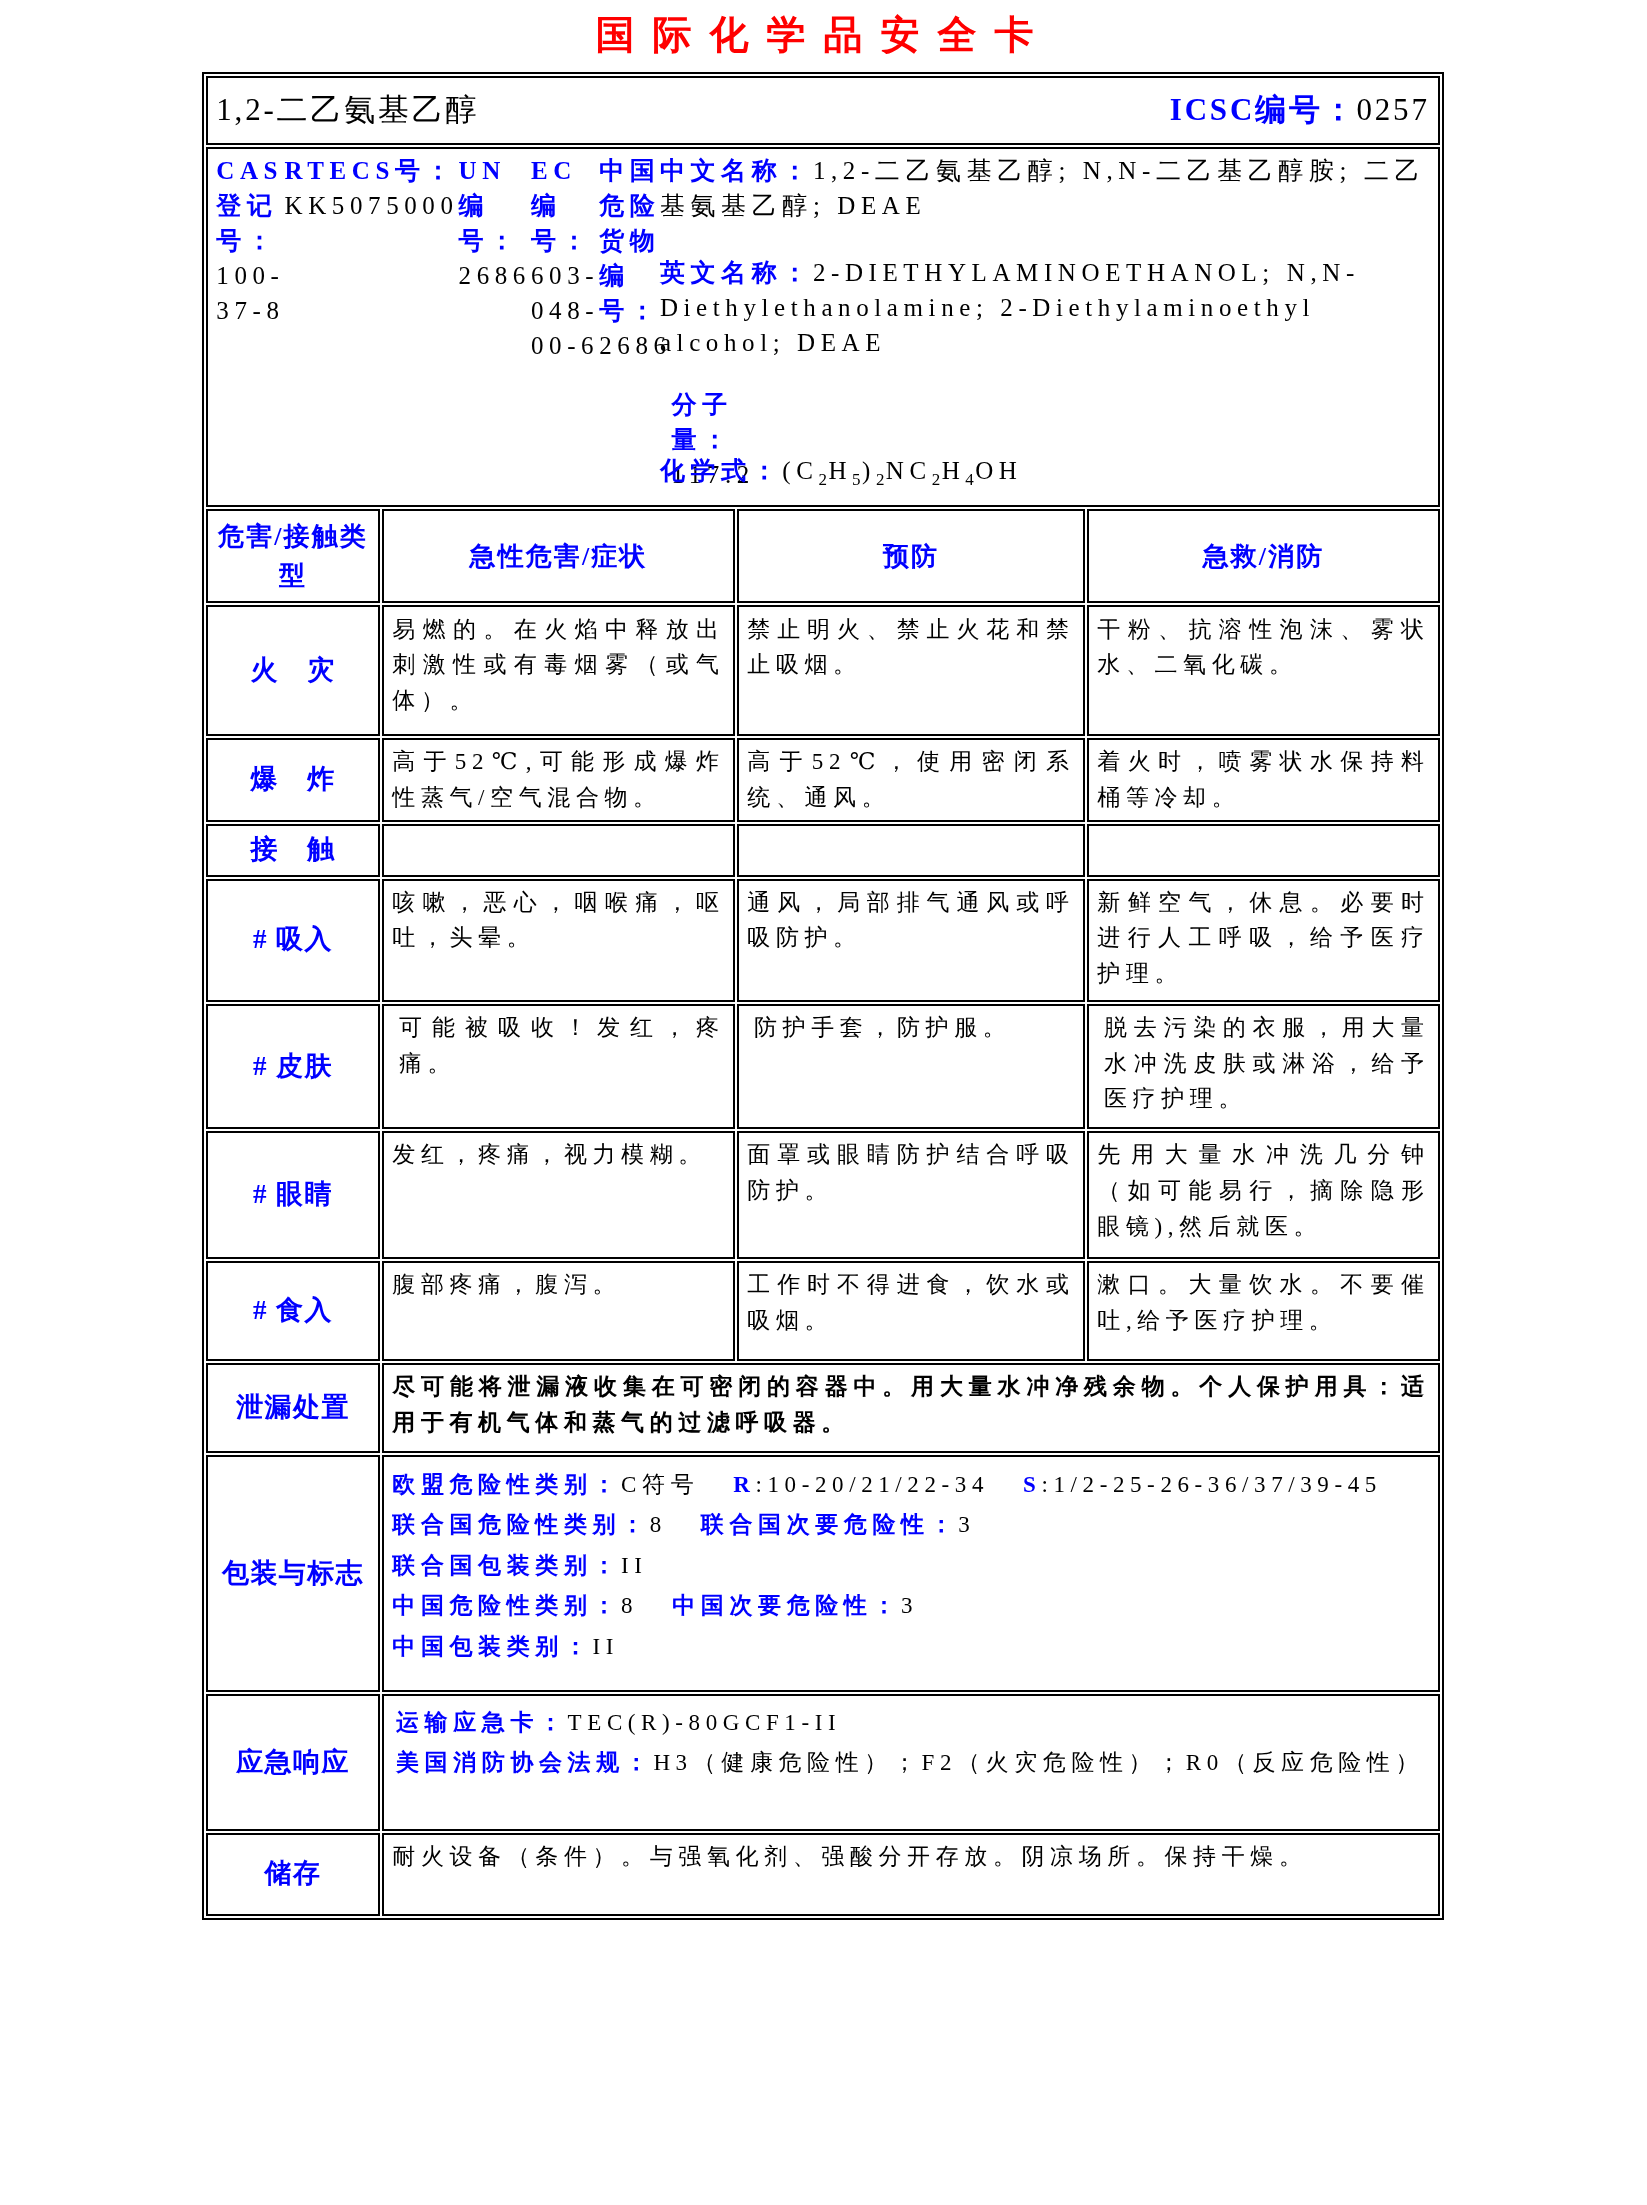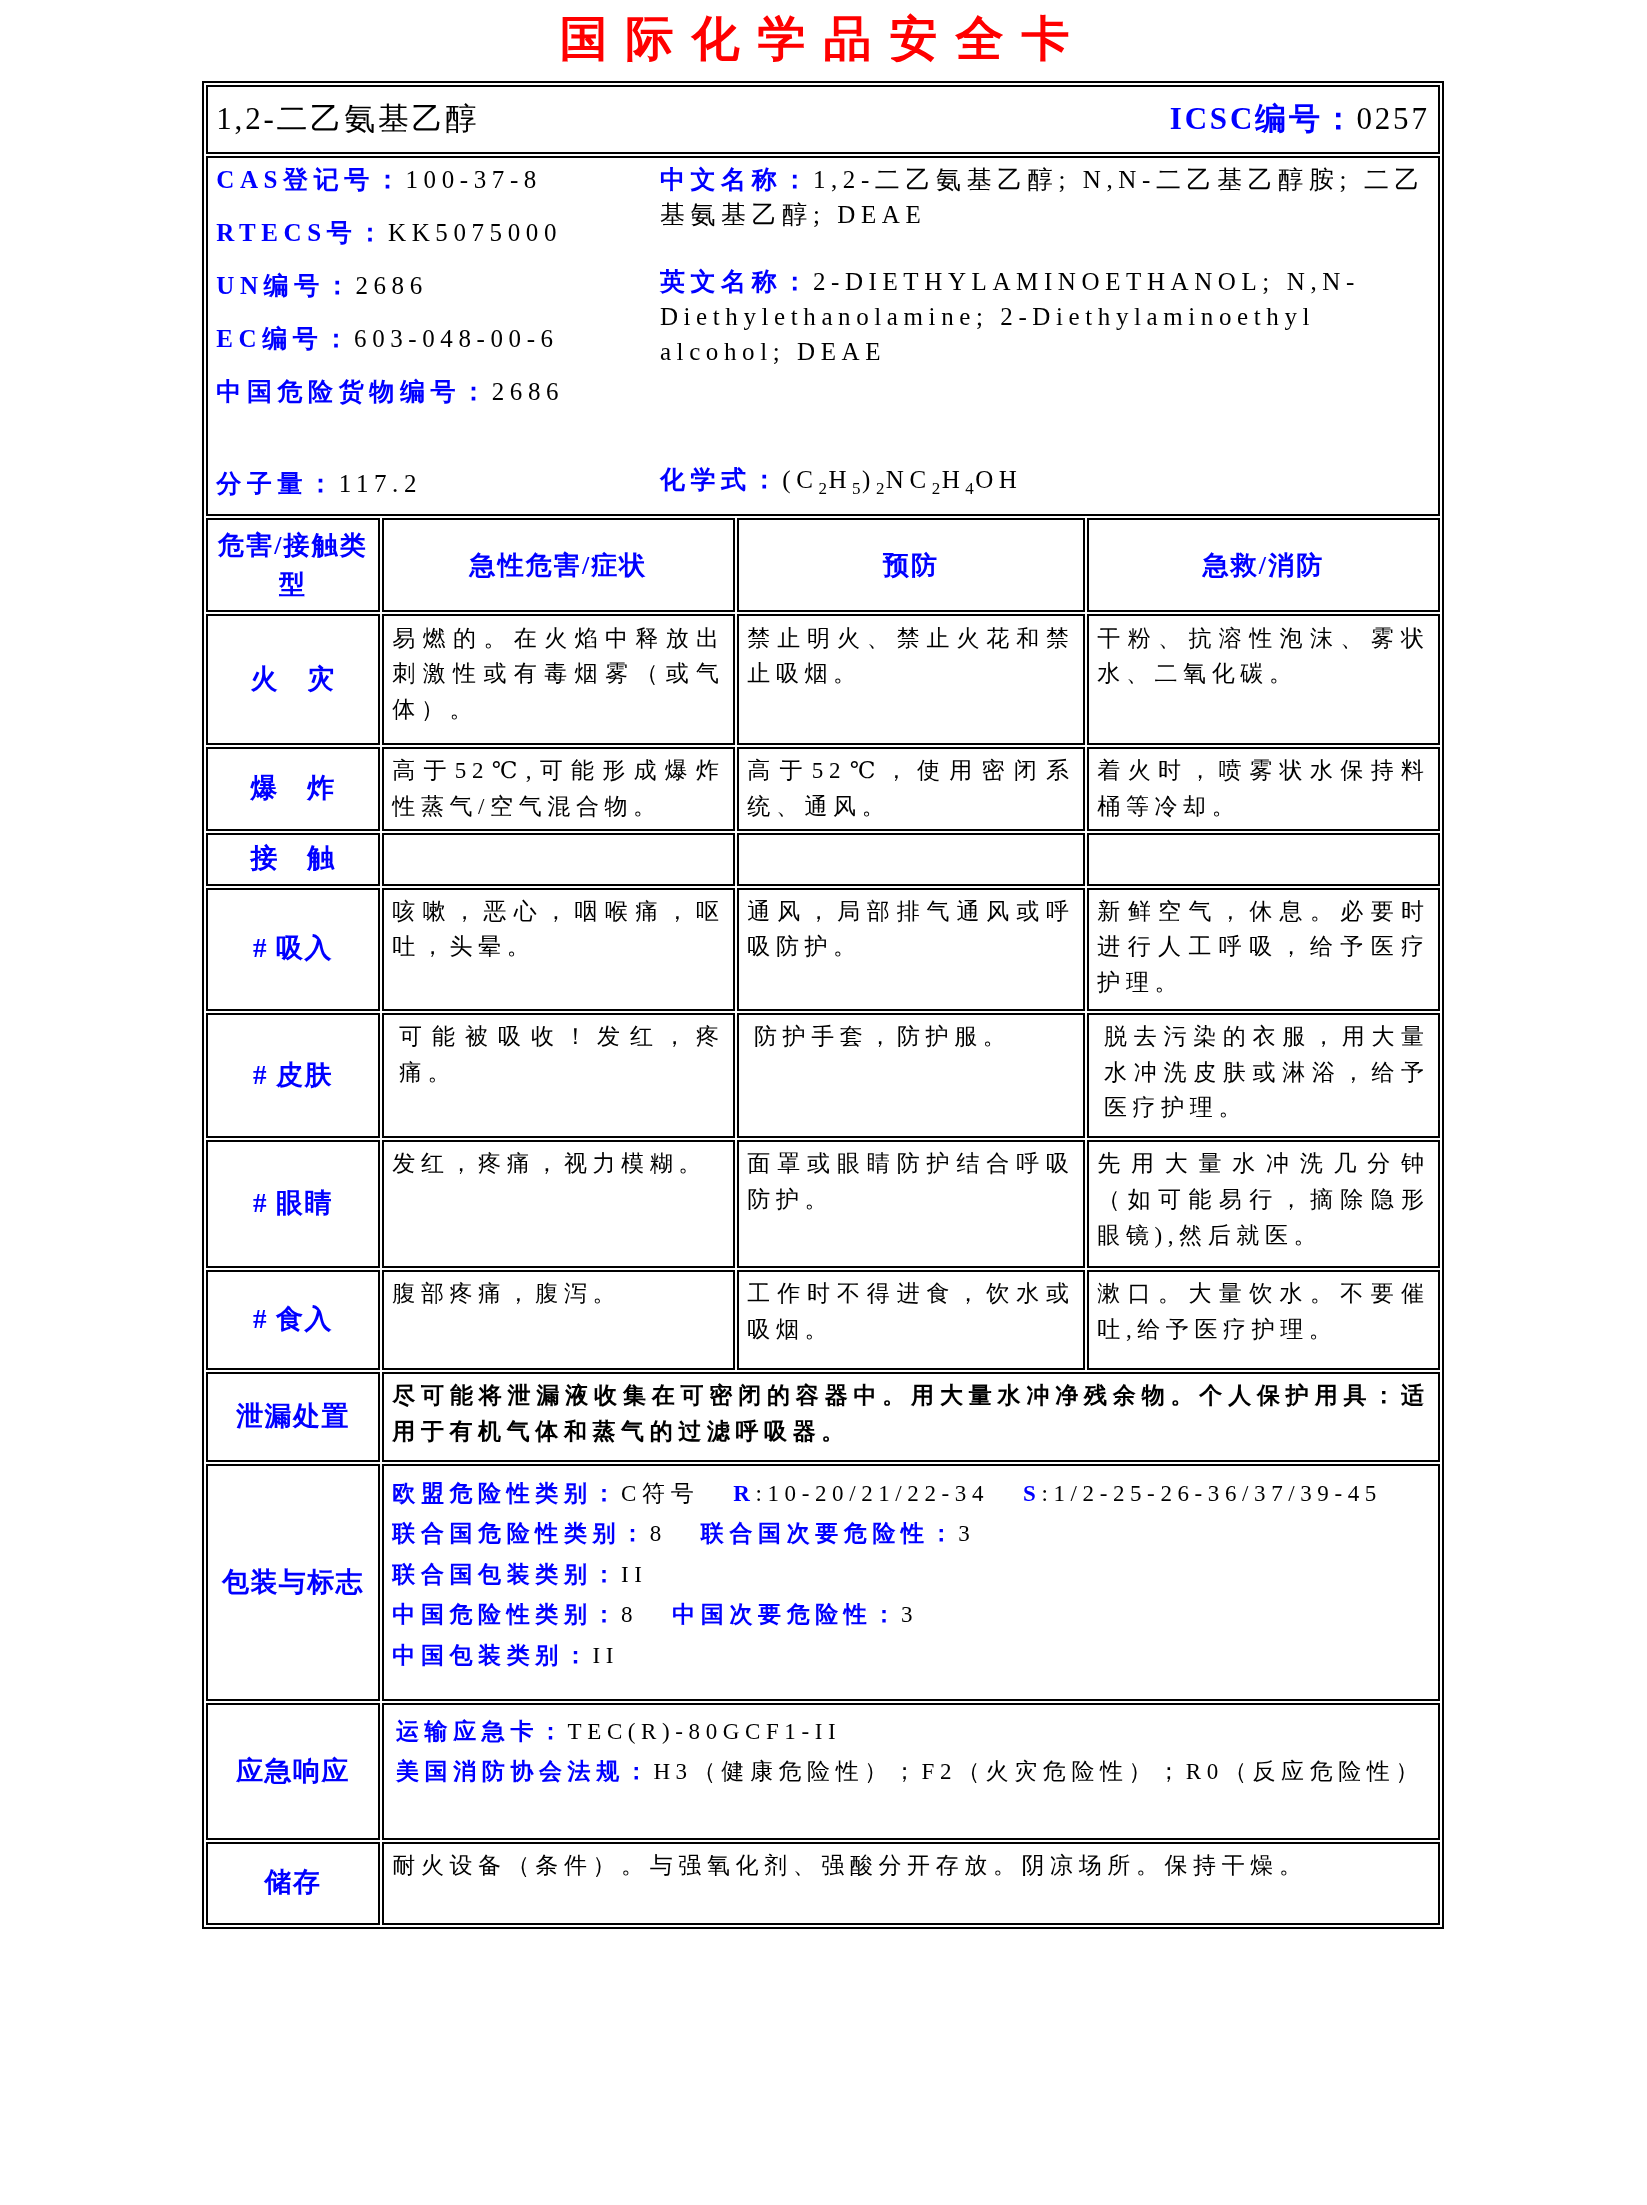--- a/index.html
+++ b/index.html
@@ -7,21 +7,21 @@
     padding: 0;
     width: 1647px;
     height: 2205px;
     background: #ffffff;
     font-family: "Liberation Serif", "DejaVu Serif", serif;
     color: #000000;
   }
   .page-title {
     margin-top: 15.3px;
     text-align: center;
-    font-size: 48px;
+    font-size: 39px;
     font-weight: bold;
     color: #ff0000;
     letter-spacing: 18px;
     line-height: 1.0;
   }
   table.card {
     margin: 18px 0 0 202px;
     width: 1242px;
     table-layout: fixed;
     border-collapse: separate;
@@ -85,21 +85,21 @@
   tr.r-stor td.body { height: 70px; }
 
   .name-flex {
     display: flex;
     justify-content: space-between;
     align-items: baseline;
     font-size: 31px;
     letter-spacing: 2.8px;
   }
   .info-flex { display: flex; height: 345px; font-size: 25px; line-height: 1.4; }
-  .info-left { width: 438px; display: flex; flex-direction: column; }
+  .info-left { width: 438px; display: flex; }
   .id-line { margin-bottom: 18px; text-align: left; }
   .id-line.mw { margin-top: auto; margin-bottom: 5.6px; }
   .info-right { flex: 1; display: flex; flex-direction: column; padding-left: 5.6px; }
   .name-line { text-align: left; margin-bottom: 4.2px; }
   .name-line.en { margin-top: 28px; }
   .name-line.formula { margin-top: auto; margin-bottom: 5.6px; }
 
   .seg-line {
     white-space: pre-wrap;
     text-align: left;

